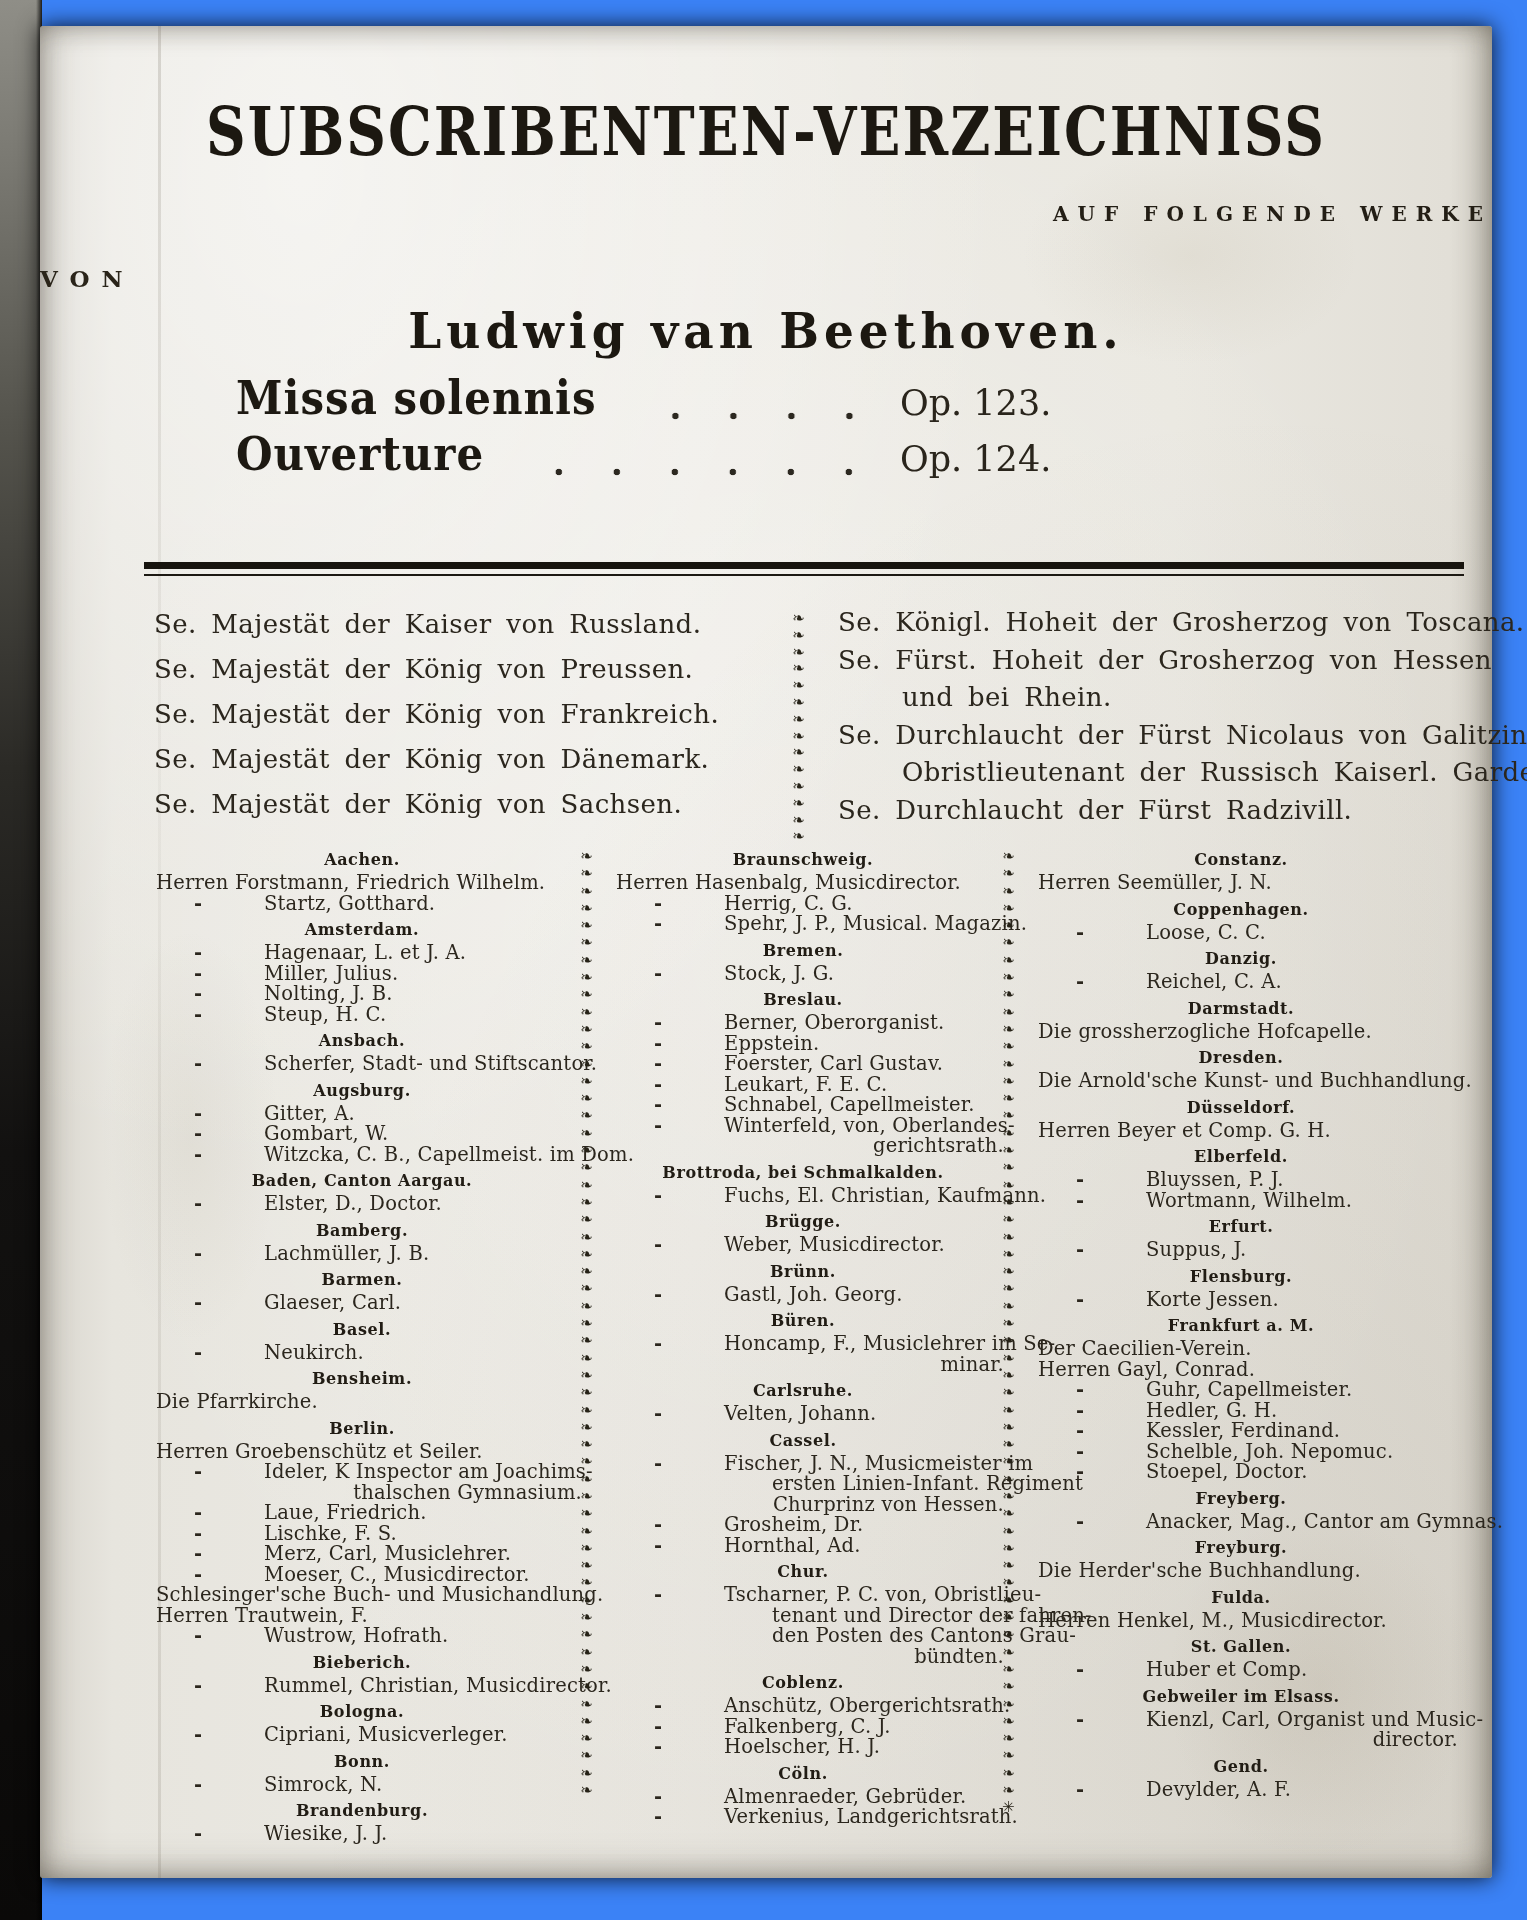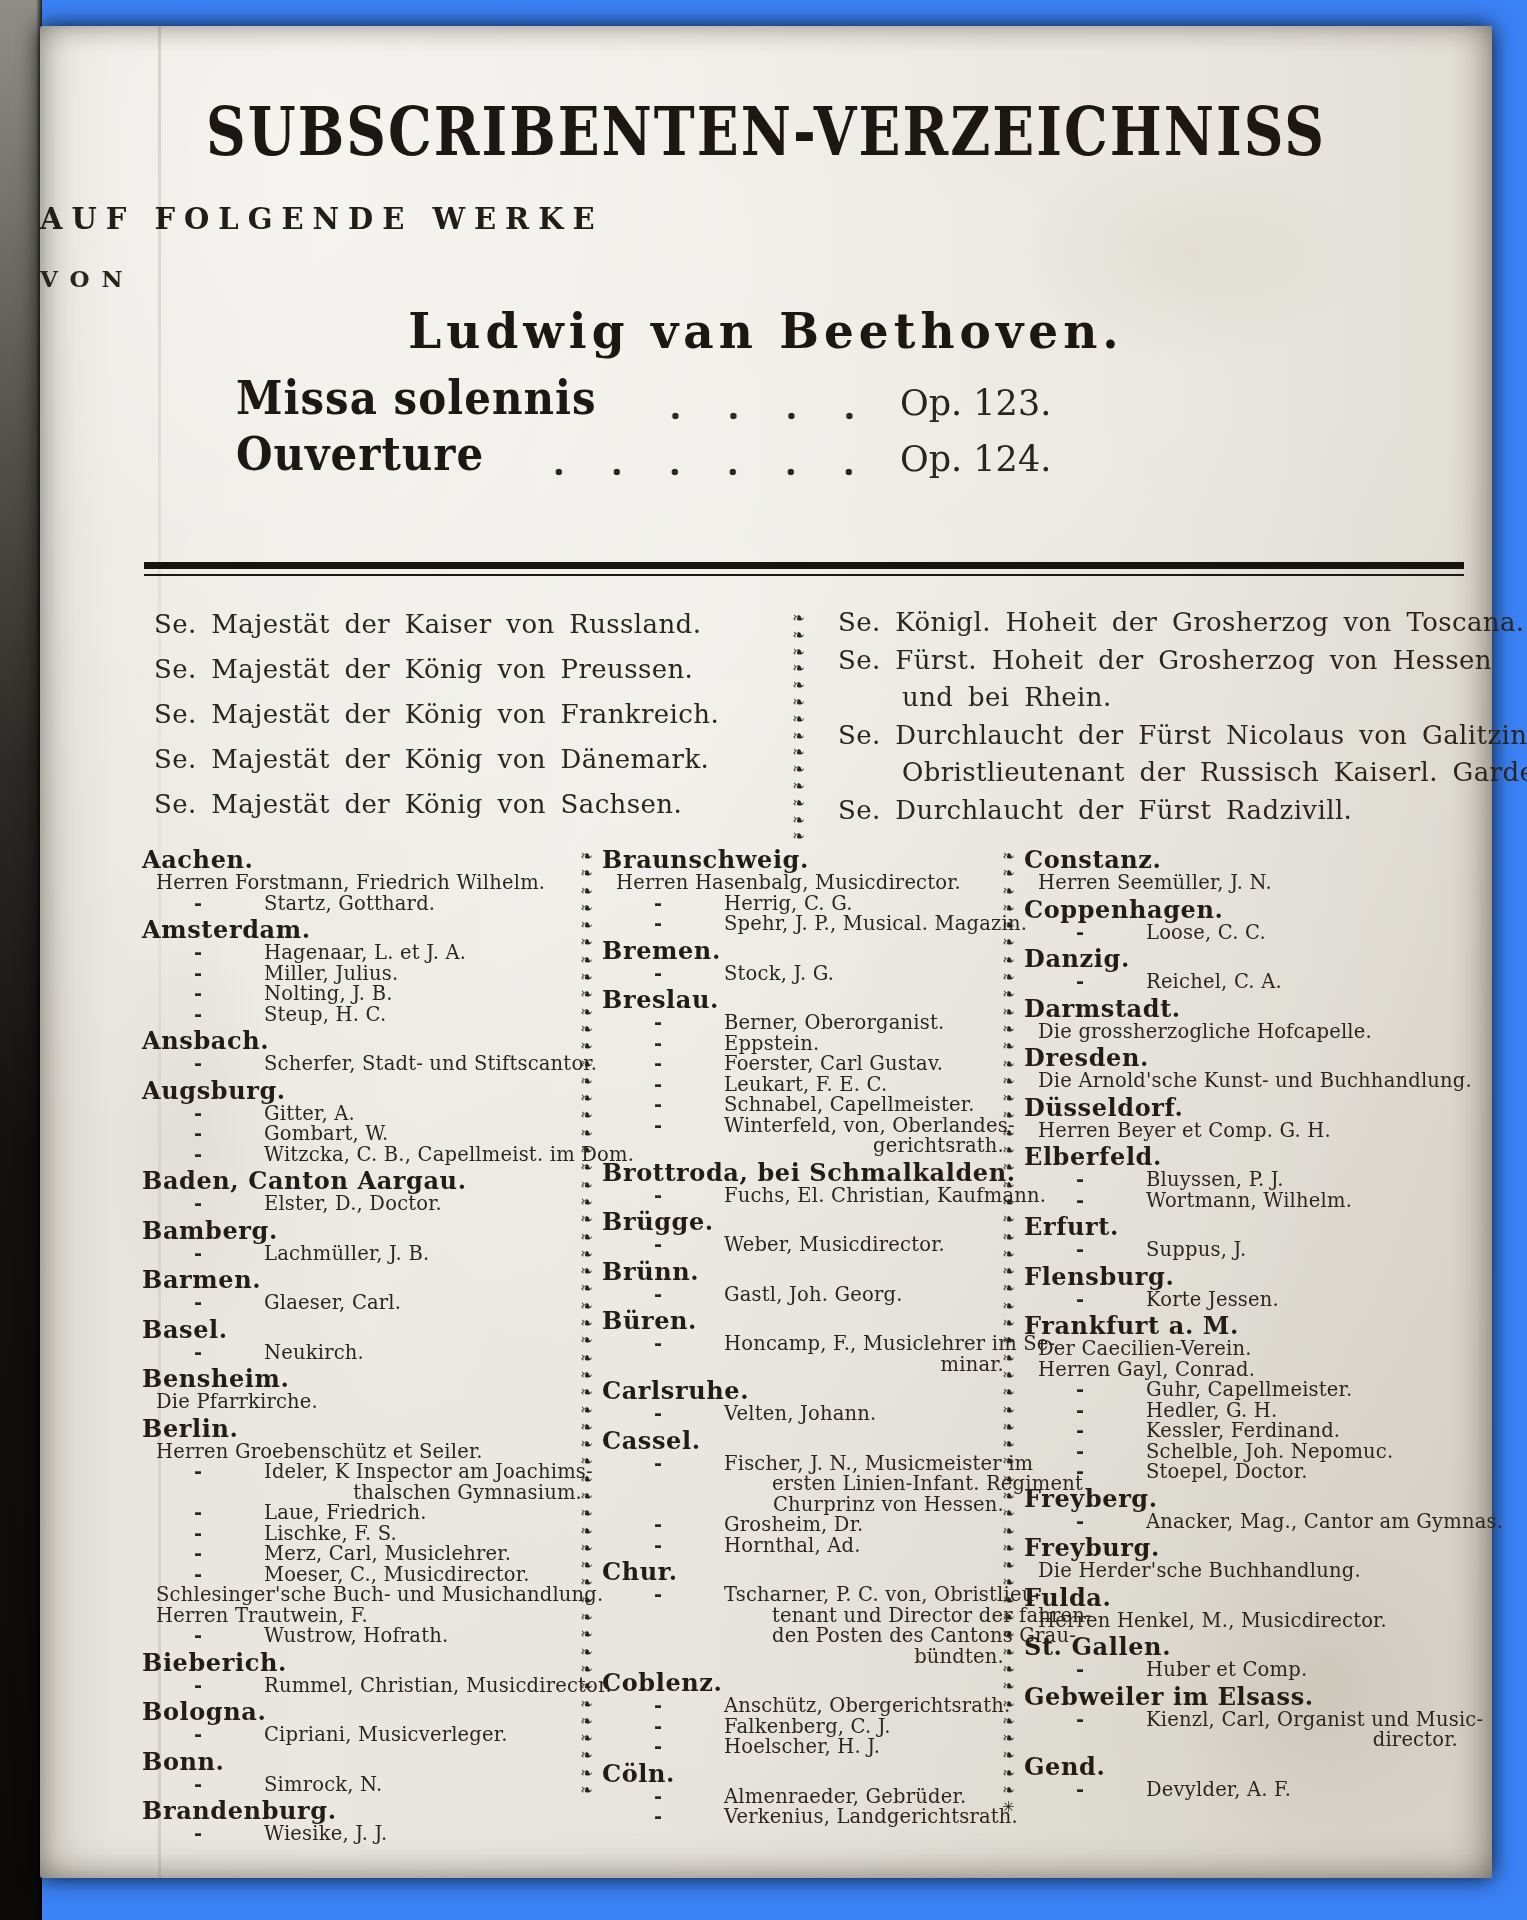--- a/index.html
+++ b/index.html
@@ -27,22 +27,22 @@
   .paper:before{content:"";position:absolute;left:118px;top:0;width:3px;height:100%;
     background:linear-gradient(180deg,rgba(110,102,88,.22),rgba(110,102,88,.05) 40%,rgba(110,102,88,.18));}
   .stain{position:absolute;border-radius:50%;pointer-events:none;}
   .s1{left:980px;top:120px;width:340px;height:220px;background:radial-gradient(ellipse,rgba(150,135,100,.10),rgba(150,135,100,0) 70%);}
   .s2{left:1120px;top:1480px;width:320px;height:360px;background:radial-gradient(ellipse,rgba(140,125,95,.12),rgba(140,125,95,0) 68%);}
   .s3{left:60px;top:900px;width:180px;height:420px;background:radial-gradient(ellipse,rgba(130,120,95,.08),rgba(130,120,95,0) 70%);}
 
   .title{position:absolute;top:66px;left:0;width:100%;margin:0;text-align:center;
     font-size:55px;font-weight:bold;letter-spacing:2px;color:#1c1811;
     transform:scaleY(1.22);transform-origin:center top;white-space:nowrap;}
-  .subtitle{position:absolute;top:176px;left:0;width:100%;text-align:left;
-    font-size:29px;font-weight:bold;letter-spacing:9px;color:#231e15;}
+  .subtitle{position:absolute;top:176px;left:0;width:100%;text-align:right;
+    font-size:20px;font-weight:bold;letter-spacing:9px;color:#231e15;}
   .von{position:absolute;top:239px;left:0;width:100%;text-align:left;
     font-size:23px;font-weight:bold;letter-spacing:12px;color:#2a2419;}
   .composer{position:absolute;top:276px;left:0;width:100%;text-align:center;
     font-size:47px;font-weight:bold;letter-spacing:5px;color:#1c1811;
     transform:scaleY(1.05);transform-origin:center top;}
 
   .works{position:absolute;top:350px;left:196px;width:836px;}
   .work-row{display:flex;align-items:baseline;height:56px;}
   .work-name{font-size:42px;font-weight:bold;color:#1d1912;letter-spacing:1px;
     display:inline-block;transform:scaleY(1.12);transform-origin:left bottom;white-space:nowrap;}
@@ -64,21 +64,21 @@
   .ornament{position:absolute;font-family:"DejaVu Sans",sans-serif;color:#262217;
     white-space:pre;text-align:center;pointer-events:none;}
   .royal-orn{top:584px;left:752px;font-size:15px;line-height:16.8px;}
   .sep1{top:822px;left:540px;font-size:15px;line-height:17.3px;}
   .sep2{top:822px;left:962px;font-size:15px;line-height:17.3px;}
 
   .col{position:absolute;top:818px;font-size:19.5px;color:#2b261d;}
   .col1{left:102px;width:440px;}
   .col2{left:562px;width:402px;}
   .col3{left:984px;width:434px;}
-  .li-city{font-size:24px;font-weight:bold;color:#211c14;
+  .li-city{text-align:center;font-size:16px;font-weight:bold;color:#211c14;
     line-height:25px;margin:3px 0 1px;letter-spacing:.6px;white-space:nowrap;}
   .li-name{line-height:20.5px;padding-left:14px;white-space:nowrap;letter-spacing:.2px;}
   .li-dash{position:relative;line-height:20.5px;padding-left:122px;white-space:nowrap;letter-spacing:.2px;}
   .li-dash:before{content:"-";position:absolute;left:52px;top:0;font-weight:bold;}
   .li-cont{line-height:20.5px;padding-left:170px;white-space:nowrap;letter-spacing:.2px;text-align:right;}
 </style>
 </head>
 <body>
 
 <div class="scene">

